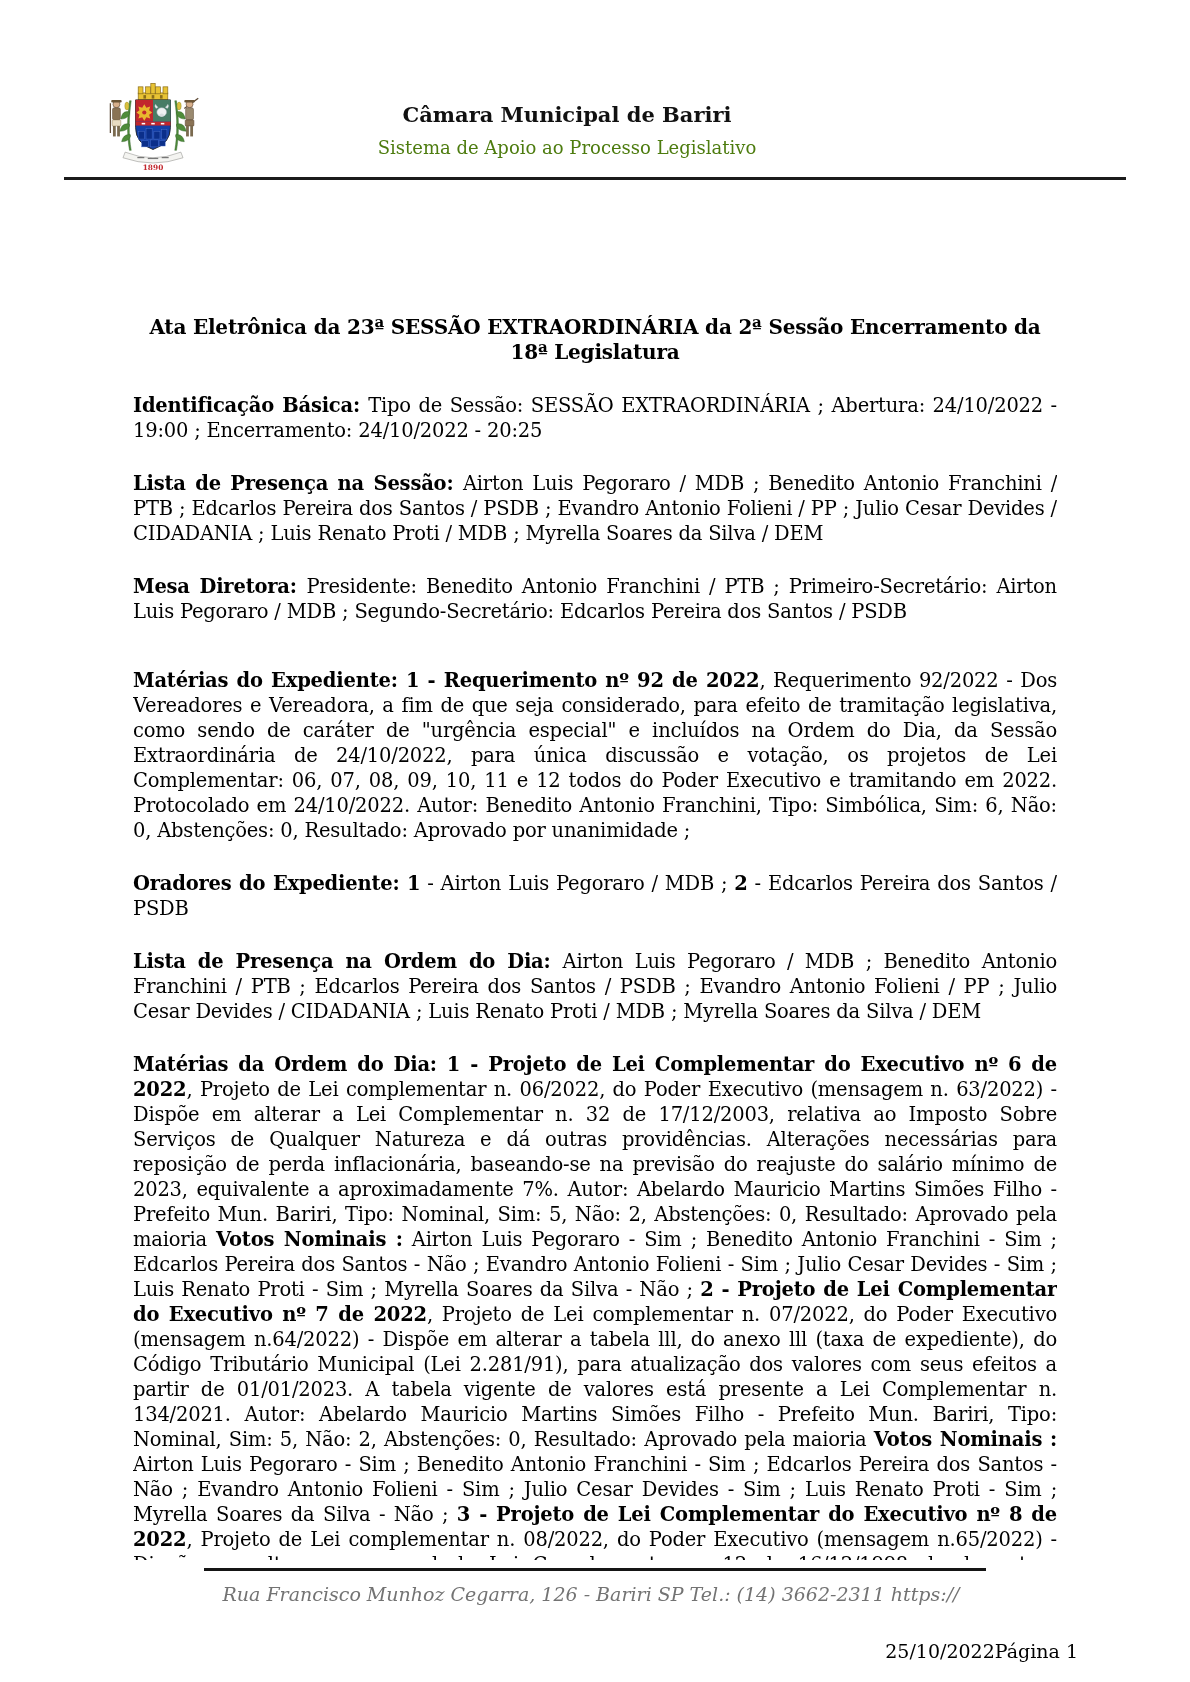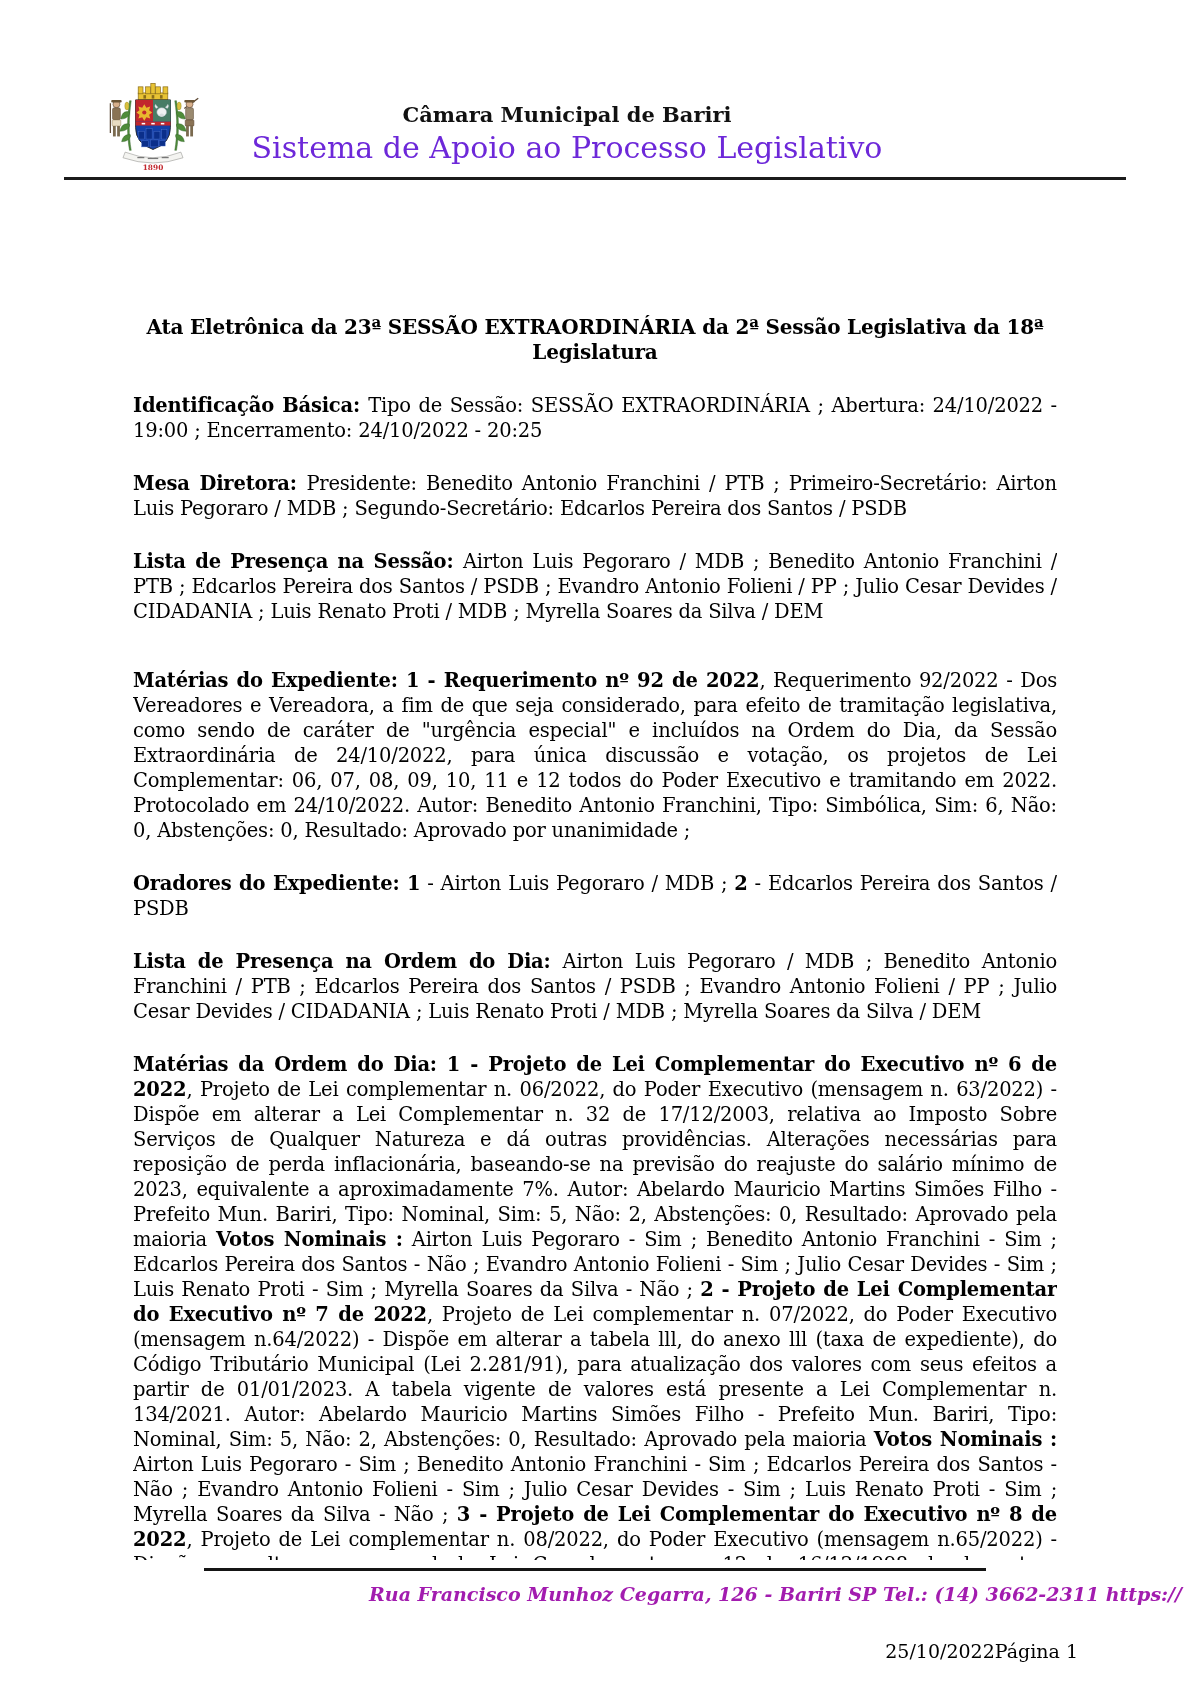--- a/index.html
+++ b/index.html
@@ -28,24 +28,24 @@
     top: 98px;
     text-align: center;
   }
   .htitle {
     font-size: 21px;
     font-weight: bold;
     line-height: 34px;
     color: #111111;
   }
   .hsub {
-    font-size: 30px;
+    font-size: 18px;
     line-height: 26px;
     margin-top: 3px;
-    color: #6d28d9;
+    color: #4d7c0f;
   }
   .header-rule {
     position: absolute;
     left: 64px;
     right: 64px;
     top: 177px;
     height: 0;
     border-top: 3px solid #1b1b1b;
   }
 
@@ -82,26 +82,25 @@
     width: 782px;
     top: 1568px;
     height: 0;
     border-top: 3px solid #151515;
   }
   .footer-text {
     position: absolute;
     left: 0;
     right: 8px;
     top: 1581px;
-    text-align: right;
+    text-align: center;
     font-style: italic;
     font-size: 19px;
     line-height: 27px;
-    color: #a21caf;
-    font-weight: bold;
+    color: #737373;
   }
   .page-row {
     position: absolute;
     left: 111px;
     right: 112px;
     top: 1639px;
     display: flex;
     justify-content: flex-end;
     font-size: 19px;
     line-height: 24px;
@@ -203,24 +202,24 @@
     <text x="60" y="104" font-size="8.5" font-weight="bold" fill="#c1272d" text-anchor="middle">1890</text>
   </svg>
 
   <div class="hgroup">
     <div class="htitle">Câmara Municipal de Bariri</div>
     <div class="hsub">Sistema de Apoio ao Processo Legislativo</div>
   </div>
   <div class="header-rule"></div>
 
   <main class="content">
-    <h1 class="doc-title">Ata Eletrônica da 23ª SESSÃO EXTRAORDINÁRIA da 2ª Sessão Legislativa da 18ª Legislatura</h1>
+    <h1 class="doc-title">Ata Eletrônica da 23ª SESSÃO EXTRAORDINÁRIA da 2ª Sessão Encerramento da 18ª Legislatura</h1>
     <p><b>Identificação Básica: </b><span>Tipo de Sessão: SESSÃO EXTRAORDINÁRIA ; Abertura: 24/10/2022 - 19:00 ; Encerramento: 24/10/2022 - 20:25</span></p>
+    <p><b>Lista de Presença na Sessão: </b><span>Airton Luis Pegoraro / MDB ; Benedito Antonio Franchini / PTB ; Edcarlos Pereira dos Santos / PSDB ; Evandro Antonio Folieni / PP ; Julio Cesar Devides / CIDADANIA ; Luis Renato Proti / MDB ; Myrella Soares da Silva / DEM</span></p>
     <p><b>Mesa Diretora: </b><span>Presidente: Benedito Antonio Franchini / PTB ; Primeiro-Secretário: Airton Luis Pegoraro / MDB ; Segundo-Secretário: Edcarlos Pereira dos Santos / PSDB</span></p>
-    <p><b>Lista de Presença na Sessão: </b><span>Airton Luis Pegoraro / MDB ; Benedito Antonio Franchini / PTB ; Edcarlos Pereira dos Santos / PSDB ; Evandro Antonio Folieni / PP ; Julio Cesar Devides / CIDADANIA ; Luis Renato Proti / MDB ; Myrella Soares da Silva / DEM</span></p>
     <p class="xl-gap"><b>Matérias do Expediente: 1 - Requerimento nº 92 de 2022</b><span>, Requerimento 92/2022 - Dos Vereadores e Vereadora, a fim de que seja considerado, para efeito de tramitação legislativa, como sendo de caráter de "urgência especial" e incluídos na Ordem do Dia, da Sessão Extraordinária de 24/10/2022, para única discussão e votação, os projetos de Lei Complementar: 06, 07, 08, 09, 10, 11 e 12 todos do Poder Executivo e tramitando em 2022. Protocolado em 24/10/2022. Autor: Benedito Antonio Franchini, Tipo: Simbólica, Sim: 6, Não: 0, Abstenções: 0, Resultado: Aprovado por unanimidade ;</span></p>
     <p><b>Oradores do Expediente: 1</b><span> - Airton Luis Pegoraro / MDB ; </span><b>2</b><span> - Edcarlos Pereira dos Santos / PSDB</span></p>
     <p><b>Lista de Presença na Ordem do Dia: </b><span>Airton Luis Pegoraro / MDB ; Benedito Antonio Franchini / PTB ; Edcarlos Pereira dos Santos / PSDB ; Evandro Antonio Folieni / PP ; Julio Cesar Devides / CIDADANIA ; Luis Renato Proti / MDB ; Myrella Soares da Silva / DEM</span></p>
     <p><b>Matérias da Ordem do Dia: 1 - Projeto de Lei Complementar do Executivo nº 6 de 2022</b><span>, Projeto de Lei complementar n. 06/2022, do Poder Executivo (mensagem n. 63/2022) - Dispõe em alterar a Lei Complementar n. 32 de 17/12/2003, relativa ao Imposto Sobre Serviços de Qualquer Natureza e dá outras providências. Alterações necessárias para reposição de perda inflacionária, baseando-se na previsão do reajuste do salário mínimo de 2023, equivalente a aproximadamente 7%. Autor: Abelardo Mauricio Martins Simões Filho - Prefeito Mun. Bariri, Tipo: Nominal, Sim: 5, Não: 2, Abstenções: 0, Resultado: Aprovado pela maioria </span><b>Votos Nominais :</b><span> Airton Luis Pegoraro - Sim ; Benedito Antonio Franchini - Sim ; Edcarlos Pereira dos Santos - Não ; Evandro Antonio Folieni - Sim ; Julio Cesar Devides - Sim ; Luis Renato Proti - Sim ; Myrella Soares da Silva - Não ; </span><b>2 - Projeto de Lei Complementar do Executivo nº 7 de 2022</b><span>, Projeto de Lei complementar n. 07/2022, do Poder Executivo (mensagem n.64/2022) - Dispõe em alterar a tabela lll, do anexo lll (taxa de expediente), do Código Tributário Municipal (Lei 2.281/91), para atualização dos valores com seus efeitos a partir de 01/01/2023. A tabela vigente de valores está presente a Lei Complementar n. 134/2021. Autor: Abelardo Mauricio Martins Simões Filho - Prefeito Mun. Bariri, Tipo: Nominal, Sim: 5, Não: 2, Abstenções: 0, Resultado: Aprovado pela maioria </span><b>Votos Nominais :</b><span> Airton Luis Pegoraro - Sim ; Benedito Antonio Franchini - Sim ; Edcarlos Pereira dos Santos - Não ; Evandro Antonio Folieni - Sim ; Julio Cesar Devides - Sim ; Luis Renato Proti - Sim ; Myrella Soares da Silva - Não ; </span><b>3 - Projeto de Lei Complementar do Executivo nº 8 de 2022</b><span>, Projeto de Lei complementar n. 08/2022, do Poder Executivo (mensagem n.65/2022) - Dispõe em alterar o anexo l da Lei Complementar n. 12 de 16/12/1998 dando outras providências, substitui a tabela da Lei Complementar 135/2021 (cobrança da taxa de licença para publicidade). Autor: Abelardo Mauricio Martins Simões Filho - Prefeito Mun. Bariri, Tipo: Nominal, Sim: 5, Não: 2, Abstenções: 0, Resultado: Aprovado pela maioria </span><b>Votos</b></p>
   </main>
 
   <div class="footer-rule"></div>
   <div class="footer-text">
     <div>Rua Francisco Munhoz Cegarra, 126 - Bariri SP Tel.: (14) 3662-2311 https://</div>
   </div>

